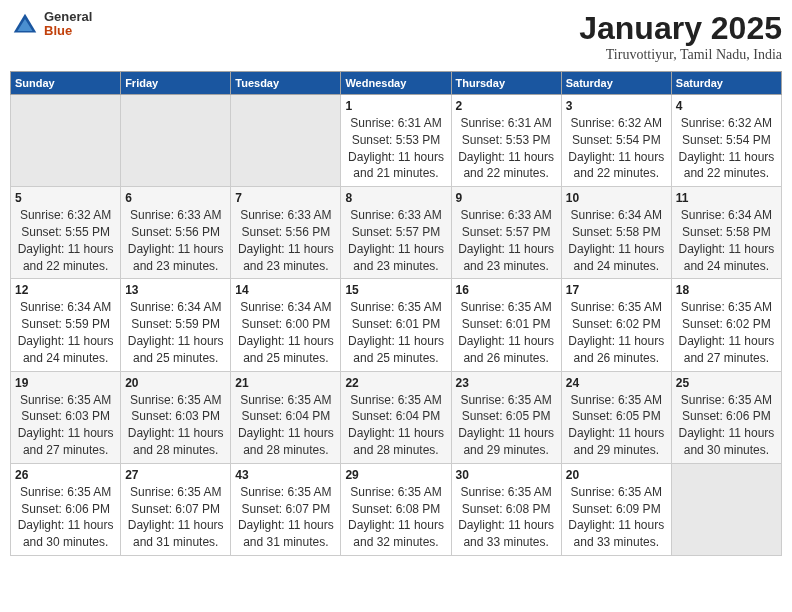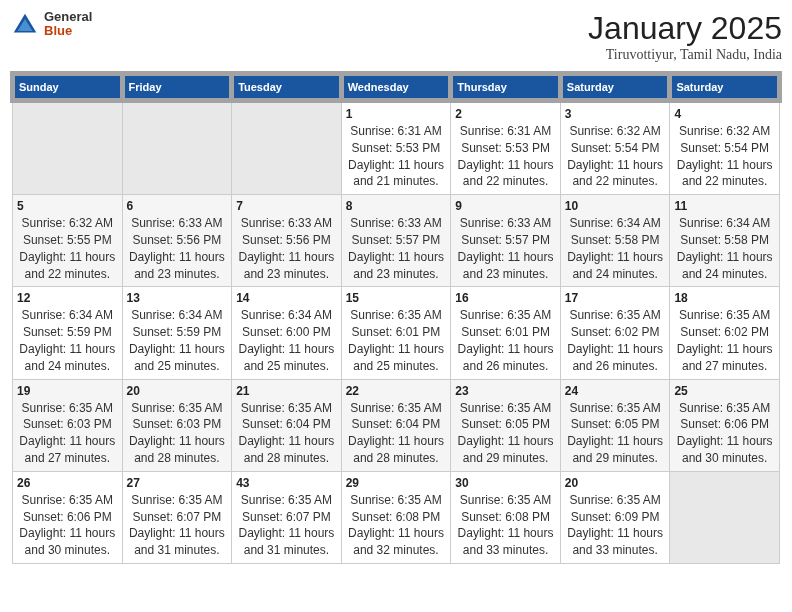--- a/index.html
+++ b/index.html
@@ -32,41 +32,41 @@
     .logo-blue { color: #c2410c; }
     .logo-icon {
       width: 30px;
       height: 30px;
     }
     .title-block {
       text-align: right;
     }
     .title-month {
       font-size: 32px;
-      font-weight: normal;
+      font-weight: bold;
       color: #222;
     }
     .title-location {
       font-size: 14px;
       color: #444;
       font-family: Liberation Serif, serif;
     }
     table {
       width: 100%;
       border-collapse: collapse;
       table-layout: fixed;
     }
     thead th {
       background-color: #1a56a0;
       color: #fff;
       font-size: 11px;
       font-weight: bold;
       padding: 5px 4px;
       text-align: left;
-      border: 5px solid #a3a3a3;
+      border: 1px solid #a3a3a3;
       margin-left: 41px;
     }
     tbody td {
       border: 1px solid #ccc;
       vertical-align: top;
       padding: 4px;
       font-size: 9.5px;
       color: #333;
       height: 85px;
       background: #fff;

